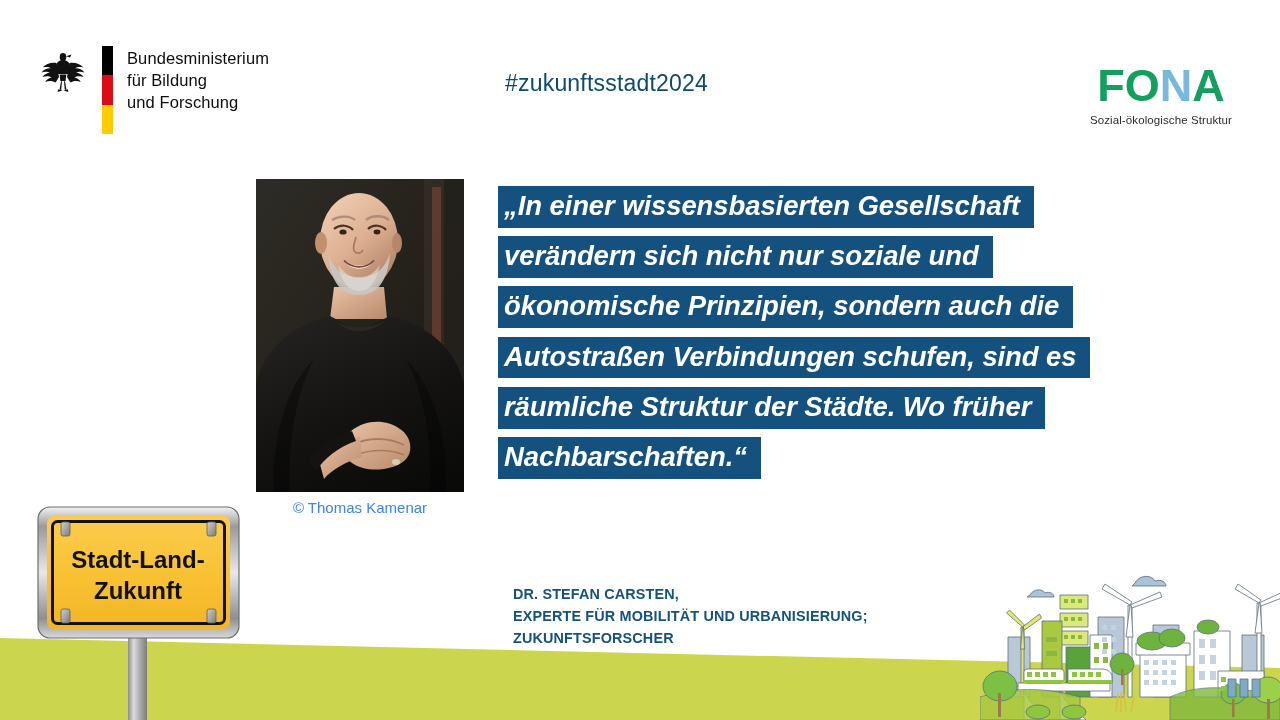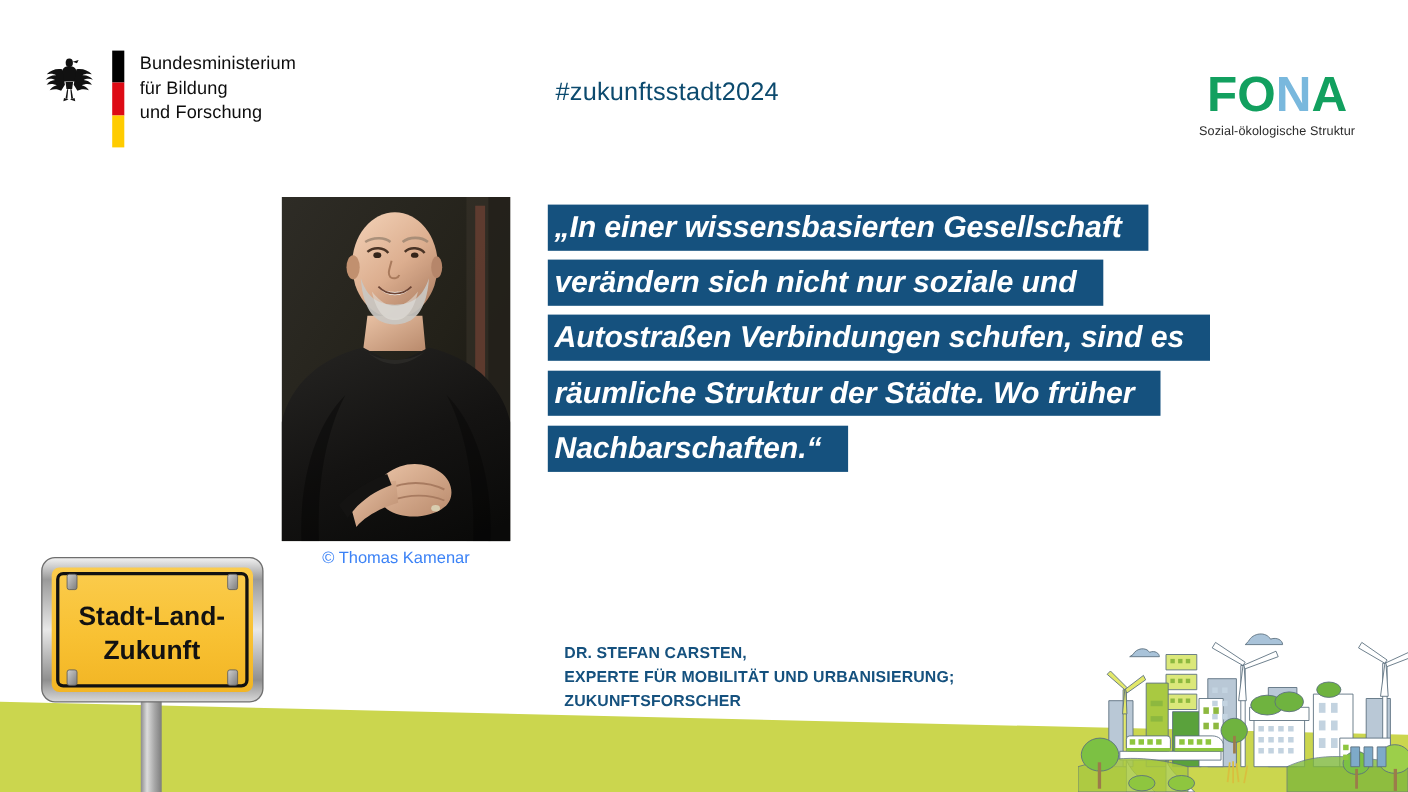--- a/index.html
+++ b/index.html
@@ -43,21 +43,21 @@
   .quote{position:absolute;left:498px;top:186px;width:720px;z-index:5;}
   .qline{display:block;margin-bottom:8.5px;}
   .qline span{
     display:inline-block;
     background:#15517e;
     color:#ffffff;
     font-weight:700;
     font-style:italic;
     font-size:27.5px;
     line-height:1.19;
-    padding:4px 24px 5px 6px;
+    padding:4px 14px 5px 6px;
     white-space:nowrap;
     letter-spacing:-.1px;
   }
 
   
   .attrib{position:absolute;left:513px;top:584px;z-index:5;
           color:#15517e;font-size:14.4px;font-weight:700;line-height:1.52;letter-spacing:.15px;}
   .attrib div{white-space:nowrap;}
 
   
@@ -179,20 +179,21 @@
       <path d="M52 280 C64 268 78 258 96 252 L100 262 C82 268 68 280 60 292 Z" fill="#141312"></path>
 
       <rect width="208" height="313" fill="none"></rect>
     </svg>
   </div>
   <div class="credit">© Thomas Kamenar</div>
 
   <div class="quote">
     <div class="qline"><span>„In einer wissensbasierten Gesellschaft</span></div>
     <div class="qline"><span>verändern sich nicht nur soziale und</span></div>
+    <div class="qline"><span>ökonomische Prinzipien, sondern auch die</span></div>
     <div class="qline"><span>Autostraßen Verbindungen schufen, sind es</span></div>
     <div class="qline"><span>räumliche Struktur der Städte. Wo früher</span></div>
     <div class="qline"><span>Nachbarschaften.“</span></div>
   </div>
 
   <div class="attrib">
     <div>DR. STEFAN CARSTEN,</div>
     <div>EXPERTE FÜR MOBILITÄT UND URBANISIERUNG;</div>
     <div>ZUKUNFTSFORSCHER</div>
   </div>

